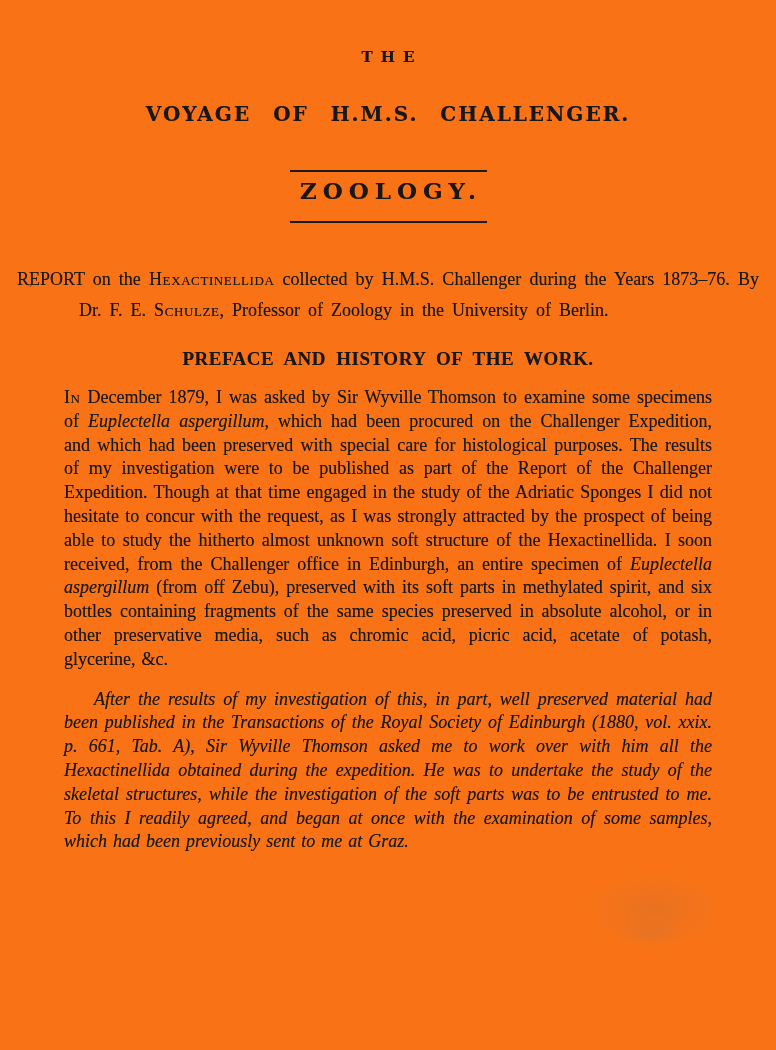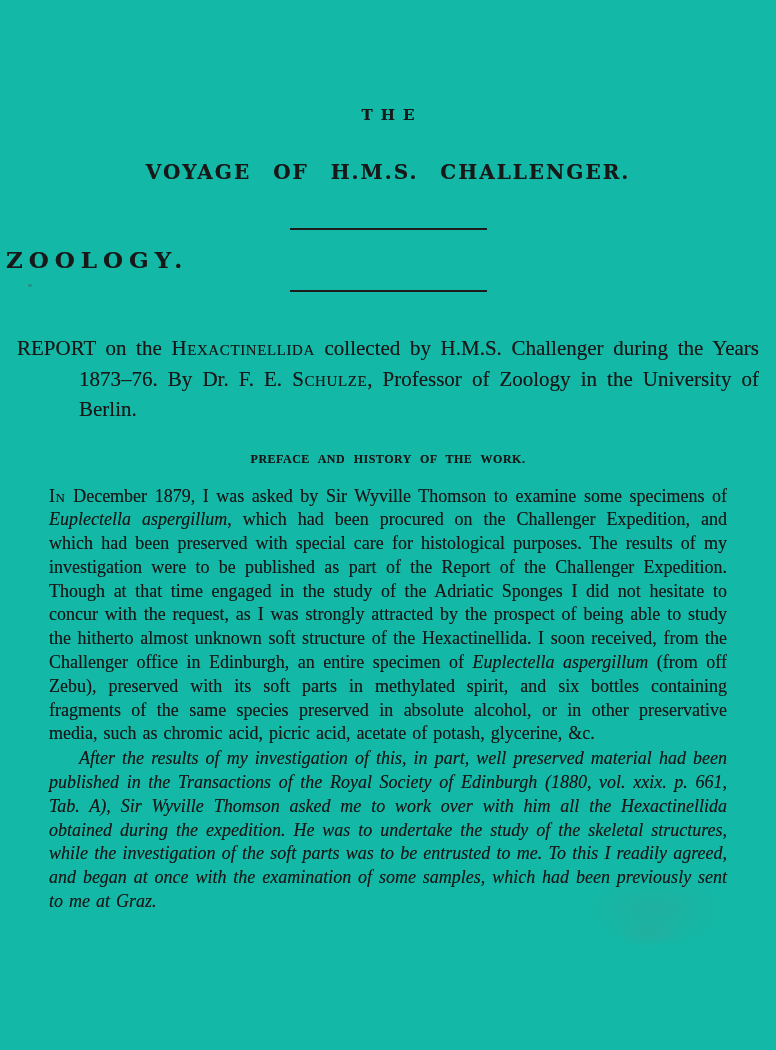--- a/index.html
+++ b/index.html
@@ -5,25 +5,25 @@
   html, body {
     margin: 0;
     padding: 0;
     background: #ffffff;
   }
   .page {
     position: relative;
     width: 776px;
     height: 1050px;
     margin: 0 auto;
-    background: #14b8a6;
+    background: #f97316;
     color: #181818;
     font-family: "Liberation Serif", serif;
     box-sizing: border-box;
-    padding-top: 106px;
+    padding-top: 48px;
     overflow: hidden;
     text-shadow: 0 0 0.55px rgba(20,20,20,0.55);
   }
   .series-title {
     text-align: center;
     font-family: "DejaVu Serif", "Liberation Serif", serif;
     font-weight: bold;
     font-size: 15px;
     letter-spacing: 8px;
     text-indent: 8px;
@@ -42,56 +42,57 @@
   .rule {
     width: 197px;
     height: 2px;
     background: #1c1c1c;
     margin: 0 auto;
     box-shadow: 0 0 0.6px rgba(0,0,0,0.6);
   }
   .rule-1 { margin-top: 37px; }
   .rule-2 { margin-top: 15px; }
   .section-title {
-    margin: 15px 0 0 0;
+    margin: 4px 0 0 0;
+    text-align: center;
     font-family: "DejaVu Serif", "Liberation Serif", serif;
     font-weight: bold;
     font-size: 23px;
     letter-spacing: 6px;
     text-indent: 6px;
     line-height: 30px;
   }
   .report-heading {
     width: 680px;
     margin: 41px auto 0 auto;
-    font-size: 21px;
+    font-size: 18px;
     line-height: 30.5px;
     text-align: justify;
     padding-left: 62px;
     text-indent: -62px;
     word-spacing: 3.5px;
   }
   .preface-heading {
     margin: 23px 0 0 0;
     text-align: center;
     font-weight: bold;
-    font-size: 12px;
+    font-size: 19px;
     letter-spacing: 0.5px;
     word-spacing: 5px;
     line-height: 22px;
   }
   .body-text {
     width: 680px;
     margin: 15px auto 0 auto;
     font-size: 18px;
     line-height: 23.8px;
     text-align: justify;
     word-spacing: 1.5px;
   }
-  .para { margin: 1px; }
+  .para { margin: 16px; }
   .para.indented { text-indent: 30px; font-style: italic; }
   .sc { font-variant: small-caps; letter-spacing: 0.6px; }
   .i  { font-style: italic; }
   
   .smudge-1 {
     position: absolute;
     left: 585px; top: 872px;
     width: 140px; height: 75px;
     background: radial-gradient(ellipse at center, rgba(110,110,110,0.12), rgba(0,0,0,0) 70%);
   }

